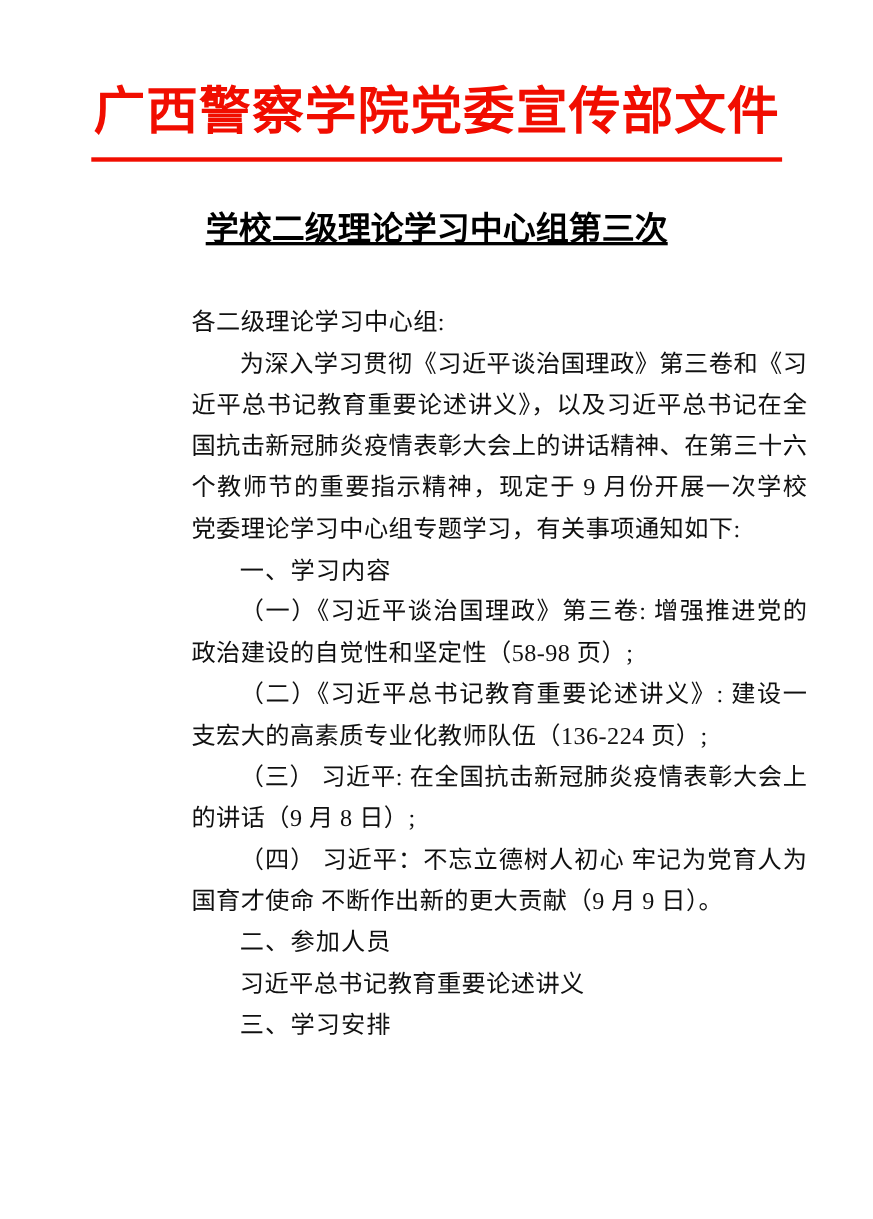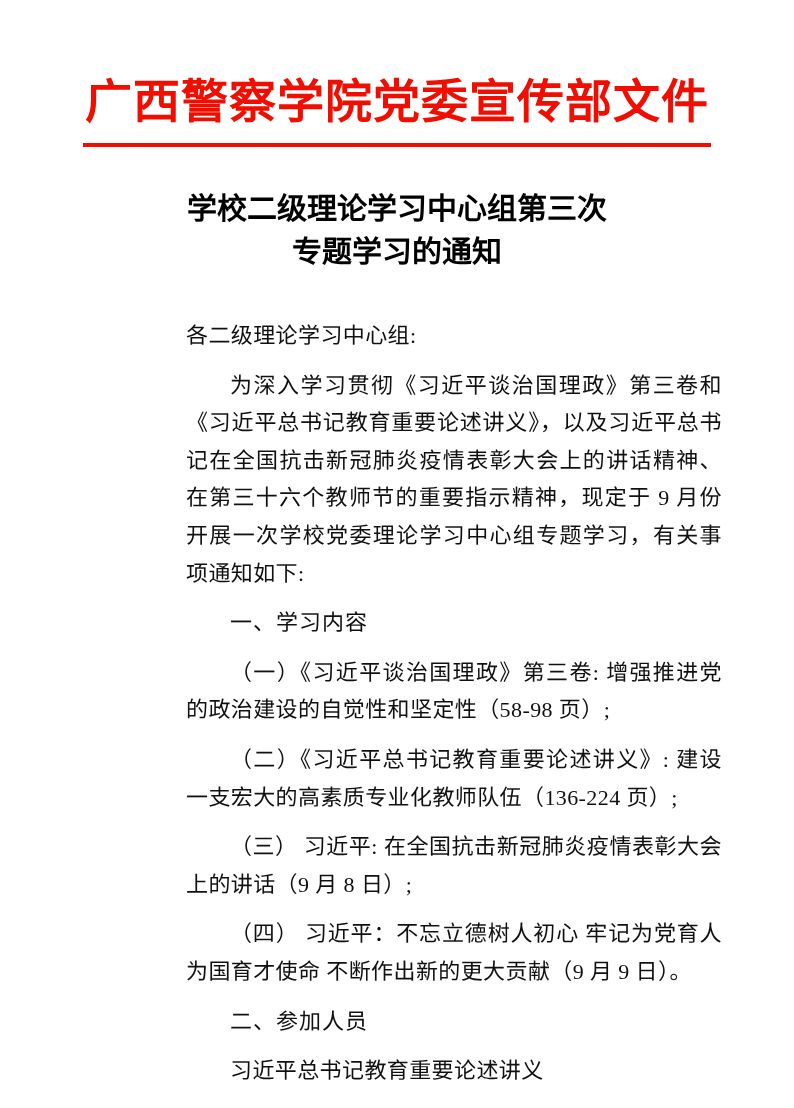--- a/index.html
+++ b/index.html
@@ -36,33 +36,34 @@
     background: #f10d00;
     margin: 10px auto 0 auto;
   }
   .notice-title {
     margin-top: 40px;
     text-align: center;
     font-size: 30px;
     font-weight: bold;
     line-height: 43px;
     color: #000000;
+    text-decoration: underline;
   }
   .doc-body {
     margin-top: 44px;
     margin-left: 122px;
     width: 560px;
     font-size: 22px;
     line-height: 37.6px;
     letter-spacing: 0.4px;
     color: #101010;
     text-align: justify;
   }
   .doc-body p {
-    margin: 12px;
+    margin: 0;
     padding: 0;
   }
   .para-plain {
     text-indent: 0;
   }
   .para-indent {
     text-indent: 2em;
   }
   .para-heading {
     text-indent: 2em;
@@ -76,21 +77,20 @@
 
 <div class="page">
 
   <div class="doc-header">
     <div class="red-title">广西警察学院党委宣传部文件</div>
     <div class="red-line"></div>
   </div>
 
   <div class="notice-title">
     <div>学校二级理论学习中心组第三次</div>
-    <div>专题学习的通知</div>
   </div>
 
   <div class="doc-body">
     <p class="para-plain">各二级理论学习中心组:</p>
     <p class="para-indent">为深入学习贯彻《习近平谈治国理政》第三卷和《习近平总书记教育重要论述讲义》，以及习近平总书记在全国抗击新冠肺炎疫情表彰大会上的讲话精神、在第三十六个教师节的重要指示精神，现定于 9 月份开展一次学校党委理论学习中心组专题学习，有关事项通知如下:</p>
     <p class="para-heading">一、学习内容</p>
     <p class="para-indent">（一）《习近平谈治国理政》第三卷: 增强推进党的政治建设的自觉性和坚定性（58-98 页）;</p>
     <p class="para-indent">（二）《习近平总书记教育重要论述讲义》: 建设一支宏大的高素质专业化教师队伍（136-224 页）;</p>
     <p class="para-indent">（三） 习近平: 在全国抗击新冠肺炎疫情表彰大会上的讲话（9 月 8 日）;</p>
     <p class="para-indent">（四） 习近平：不忘立德树人初心 牢记为党育人为国育才使命 不断作出新的更大贡献（9 月 9 日）。</p>

